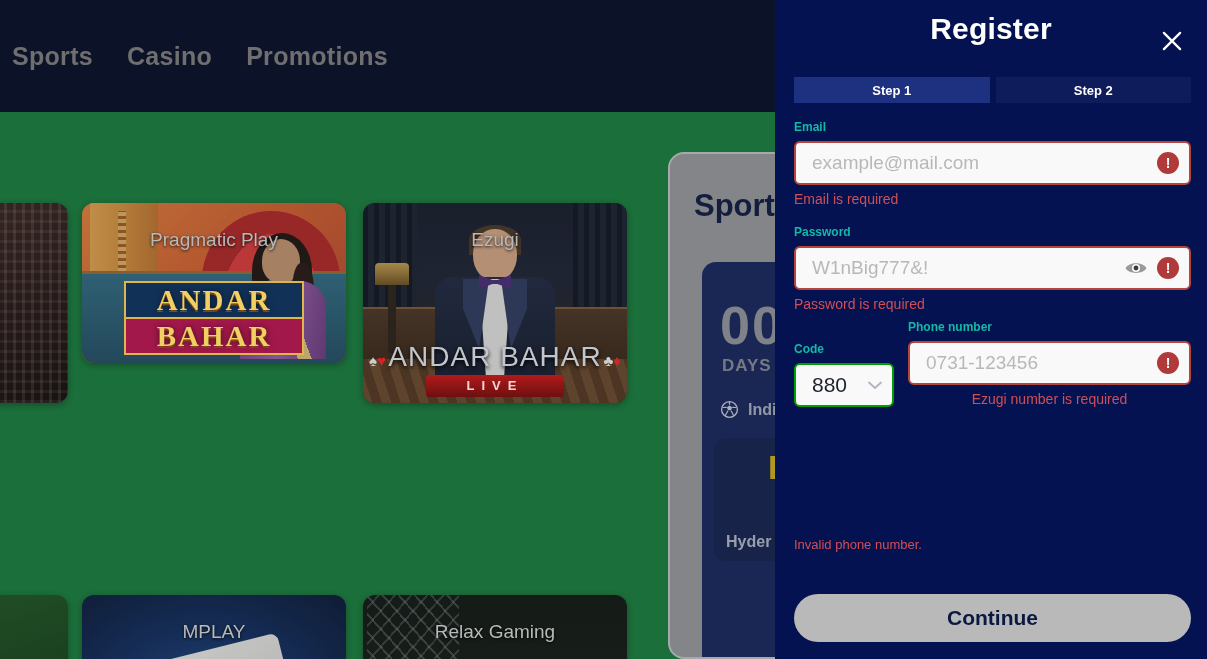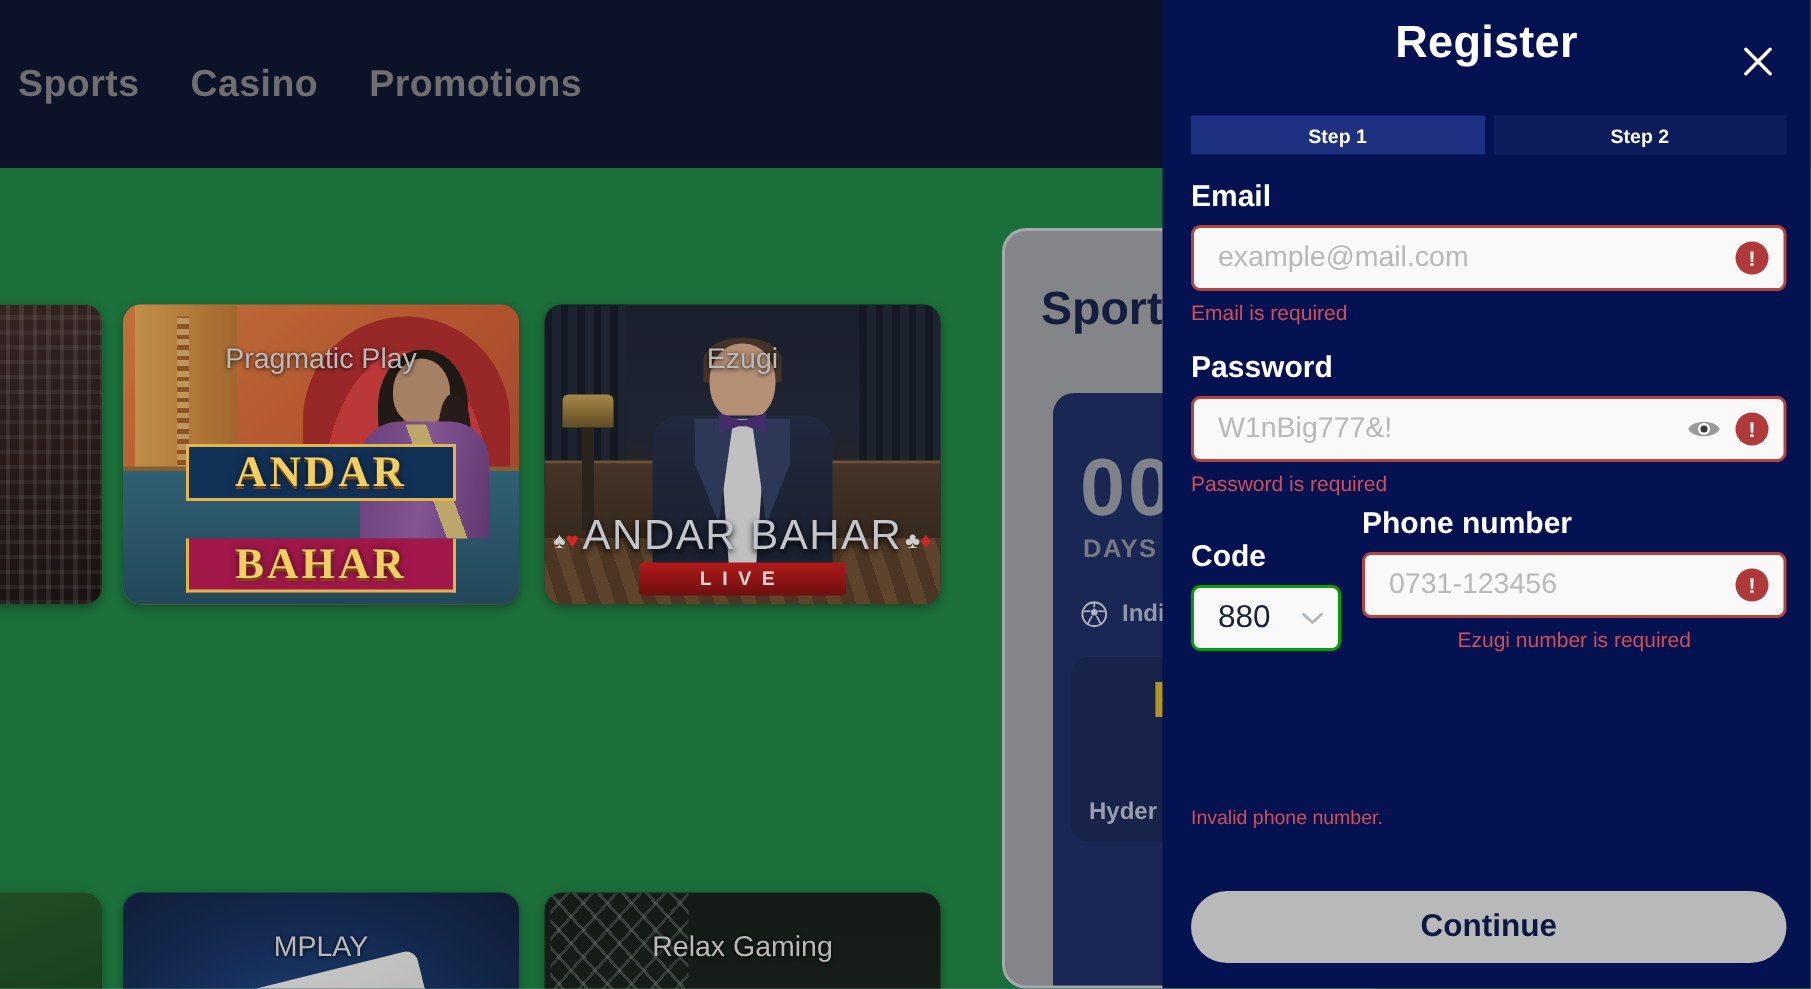--- a/index.html
+++ b/index.html
@@ -40,21 +40,21 @@
   #card-teenpatti {
     left: -68px; top: 91px; width: 136px; height: 200px;
     background:
       repeating-linear-gradient(90deg, rgba(255,255,255,.10) 0 3px, rgba(0,0,0,0) 3px 9px),
       repeating-linear-gradient(0deg, rgba(255,255,255,.07) 0 3px, rgba(0,0,0,0) 3px 10px),
       linear-gradient(160deg, #3a2420 0%, #241413 55%, #120a09 100%);
   }
 
   
   #card-andarbahar-pp {
-    left: 82px; top: 91px; width: 264px; height: 200px;
+    left: 82px; top: 91px; width: 264px; height: 160px;
     background: linear-gradient(135deg,#e8833c 0%, #d9622f 45%, #b8452a 100%);
   }
   .ab-pillar {
     position: absolute; left: 8px; top: 0; width: 68px; height: 122px;
     background: linear-gradient(90deg,#e7a84e,#d8913c,#c2762e);
   }
   .ab-pillar:after{
     content:""; position:absolute; left:28px; top:8px; width:8px; height:106px;
     background: repeating-linear-gradient(0deg,#a85c22 0 3px, #e3b468 3px 7px);
   }
@@ -96,21 +96,21 @@
   .ab-logo {
     position:absolute; left:50%; bottom:8px; transform:translateX(-50%);
     width:180px; text-align:center; z-index:6;
   }
   .ab-logo .l1, .ab-logo .l2 {
     font-family:"Liberation Serif", serif; font-weight:bold; font-size:29px;
     letter-spacing:2px; line-height:30px; color:#f2cf63;
     text-shadow: 0 2px 0 #7a4a10, 0 0 6px rgba(0,0,0,.6);
   }
   .ab-logo .l1 { background:#123157; padding:2px 0; border:2px solid #e0b64c;}
-  .ab-logo .l2 { background:#a2184a; padding:2px 16px; border:2px solid #e0b64c; border-top:0;margin-top:25px;}
+  .ab-logo .l2 { background:#a2184a; padding:2px 16px; border:2px solid #e0b64c; border-top:0;}
 
   
   #card-andarbahar-ez {
     left: 363px; top: 91px; width: 264px; height: 200px;
     background: linear-gradient(180deg,#141a2b 0%, #1a2133 40%, #2a1f18 72%, #3a2a1c 100%);
   }
   .ez-curtain-l, .ez-curtain-r {
     position:absolute; top:0; width:54px; height:120px;
     background: repeating-linear-gradient(90deg,#0d1320 0 5px,#18202f 5px 11px);
   }
@@ -241,21 +241,21 @@
   .step-tab {
     flex:1; display:flex; align-items:center; justify-content:center;
     font-size:13px; font-weight:bold; color:#ffffff; cursor:pointer;
     border:none; font-family:"Liberation Sans",sans-serif;text-align:center;
   }
   .step-tab.active { background:#1e3080; }
   .step-tab.inactive { background:#0e1c5c; }
 
   #form-area { position:absolute; left:19px; top:120px; width:397px; }
   .field-label {
-    font-size:20px; font-weight:bold; color:#ffffff; margin-bottom:7px;
+    font-size:12px; font-weight:bold; color:#14b8a6; margin-bottom:7px;
     display:block;
   }
   .input-wrap { position:relative; }
   .text-input {
     width:100%; height:44px; border-radius:6px; background:#f9f9f9;
     border:2px solid #b5453c; padding:0 62px 0 16px;
     font-size:19px; color:#b8b8b8; font-family:"Liberation Sans",sans-serif;
     outline:none;
   }
   .text-input::placeholder { color:#b8b8b8; opacity:1; }

